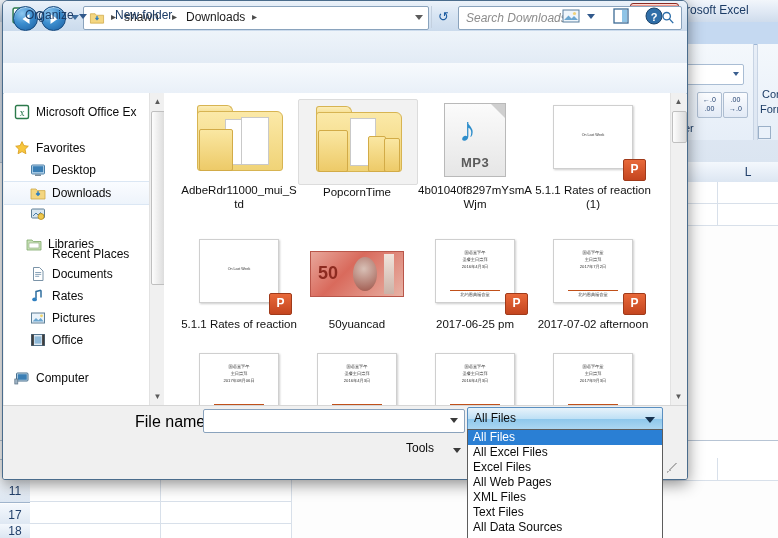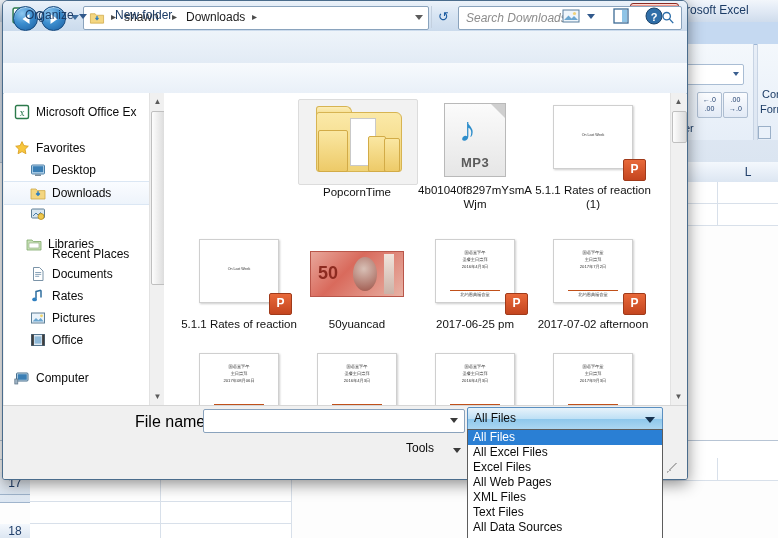--- a/index.html
+++ b/index.html
@@ -280,21 +280,21 @@
   <div class="excel-colhdr" style="left:718px;width:60px;border-right:none;">L</div>
 
   <div class="excel-cell" style="left:648px;top:182px;width:69px;height:21px;"></div>
   <div class="excel-cell" style="left:718px;top:182px;width:60px;height:21px;"></div>
   <div class="excel-cell" style="left:648px;top:204px;width:69px;height:21px;"></div>
   <div class="excel-cell" style="left:718px;top:204px;width:60px;height:21px;"></div>
 
   <div class="excel-formulabar"></div>
 
   <div class="excel-rowhdr" style="top:480px;">11</div>
-  <div class="excel-rowhdr" style="top:472px;">17</div>
+  <div class="excel-rowhdr" style="top:504px;">17</div>
   <div class="excel-rowhdr" style="top:524px;height:14px;line-height:14px;">18</div>
   <div class="excel-cell" style="left:30px;top:480px;width:130px;height:21px;"></div>
   <div class="excel-cell" style="left:161px;top:480px;width:130px;height:21px;"></div>
   <div class="excel-cell" style="left:30px;top:502px;width:130px;height:21px;"></div>
   <div class="excel-cell" style="left:161px;top:502px;width:130px;height:21px;"></div>
   <div class="excel-cell" style="left:30px;top:524px;width:130px;height:14px;"></div>
   <div class="excel-cell" style="left:161px;top:524px;width:130px;height:14px;"></div>
   <div class="excel-cell" style="left:648px;top:458px;width:69px;height:22px;"></div>
   <div class="excel-cell" style="left:718px;top:458px;width:60px;height:22px;"></div>
 </div>
@@ -459,20 +459,32 @@
   </div>
 
   <div class="nav-scroll">
     <div class="sb-arrow" style="top:0;">▲</div>
     <div class="nav-thumb"></div>
     <div class="sb-arrow" style="bottom:0;">▼</div>
   </div>
 
   <div class="file-pane">
 
+    <div class="file-item" style="left:16px;top:6px;">
+      <div class="thumbwrap">
+        <div class="folder-thumb">
+          <div class="fld-tab"></div>
+            <div class="fld-back"></div>
+          <div class="fld-paper" style="left:28px;top:14px;width:28px;height:44px;"></div>
+          <div class="fld-paper" style="left:44px;top:12px;width:26px;height:46px;"></div>
+          <div class="fld-front" style="width:32px;left:2px;"></div>
+        </div>
+      </div>
+      <div class="file-lbl">AdbeRdr11000_mui_Std</div>
+    </div>
 
     <div class="file-item sel" style="left:134px;top:6px;">
       <div class="thumbwrap">
         <div class="folder-thumb">
           <div class="fld-tab"></div>
             <div class="fld-back"></div>
           <div class="fld-paper" style="left:34px;top:12px;width:24px;height:46px;"></div>
           <div class="fld-front" style="width:28px;left:2px;"></div>
           <div class="fld-front" style="width:16px;left:52px;bottom:0;height:34px;"></div>
           <div class="fld-front" style="width:14px;left:68px;bottom:0;height:32px;"></div>

